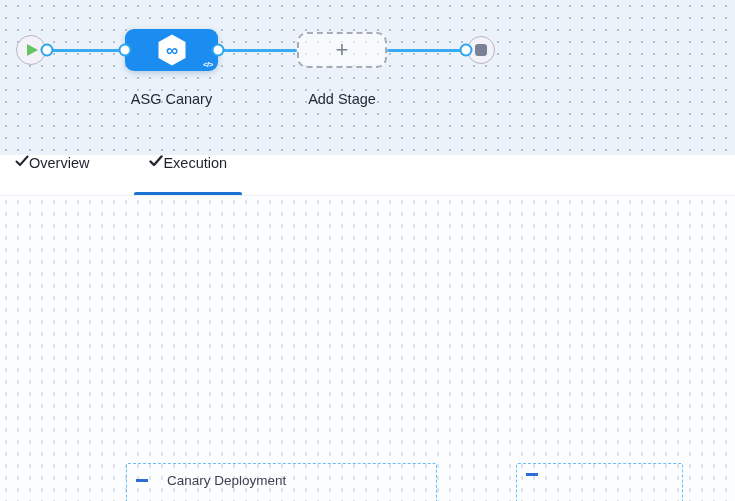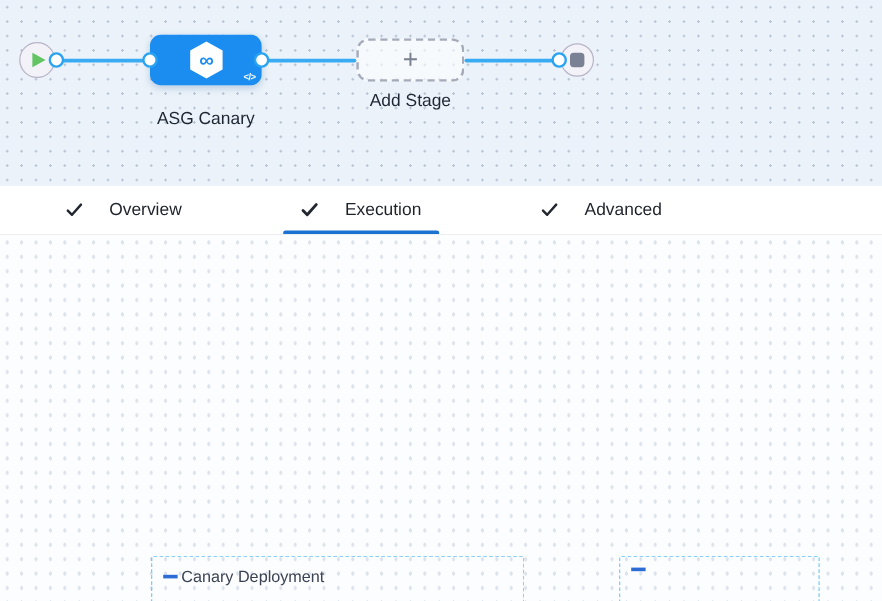--- a/index.html
+++ b/index.html
@@ -55,41 +55,41 @@
     display:flex;align-items:center;justify-content:center;
     font-size:22px;font-weight:300;color:#79808f;
   }
   
   .tabbar{
     position:relative;width:735px;height:41px;background:#fff;
     border-bottom:1px solid #eceef2;box-sizing:border-box;
     display:flex;align-items:stretch;gap:30px;
   }
   .tab{
-    position:relative;display:flex;align-items:center;gap:22px;
-    padding:0 15px;font-size:14.5px;color:#1e222b;cursor:pointer;white-space:nowrap;margin-left:40px;
+    position:relative;display:flex;gap:0;
+    padding:0 15px;font-size:14.5px;color:#1e222b;cursor:pointer;white-space:nowrap;
   }
   .tab.active{font-weight:400;}
   .tab.active::after{
     content:"";position:absolute;left:0;right:0;bottom:0;height:3px;
     background:#1b72d0;border-radius:2px 2px 0 0;
   }
   
   .exec-canvas{
     position:relative;width:735px;height:305px;
     background-color:#fcfdff;
     background-image:radial-gradient(1px 2px at 6px 6px,#dde3ec 96%,transparent 100%);
     background-size:12px 12px;
   }
   .group-box{
     position:absolute;border:1.6px dashed #63c1f6;border-radius:2px;
     box-sizing:border-box;z-index:2;cursor:pointer;
   }
   .group-head{
-    position:absolute;top:9px;left:9px;display:flex;align-items:center;gap:3px;
+    position:absolute;top:9px;left:9px;display:flex;align-items:center;gap:19px;
   }
   .group-dash{width:12px;height:2.6px;background:#2c6cd4;cursor:pointer;}
   .group-title{font-size:13.5px;color:#3b4353;}
 </style>
 </head>
 <body>
 
 <div class="stage-canvas">
 
   <div class="hline" style="left:51px;top:48.5px;width:69px;"></div>
@@ -108,47 +108,41 @@
     </svg>
     <span class="stage-code">&lt;/&gt;</span>
   </div>
   <div class="port" style="left:125px;top:50px;"></div>
   <div class="port" style="left:218px;top:50px;"></div>
   <div class="node-label" style="left:125px;width:93px;top:91px;">ASG Canary</div>
 
   <div class="add-stage">
     <span>+</span>
   </div>
-  <div class="node-label" style="left:297px;width:90px;top:76px;">Add Stage</div>
+  <div class="node-label" style="left:297px;width:90px;top:91px;">Add Stage</div>
 
   <div class="port" style="left:466px;top:50px;"></div>
   <div class="round-node" style="left:467px;top:36px;width:28px;height:28px;">
     <div class="stop-sq"></div>
   </div>
 </div>
 
 <div class="tabbar">
   <div class="tab">
     <svg width="14" height="12" viewBox="0 0 14 12">
         <path d="M1.5 6.5 L5 10 L12.5 1.5" fill="none" stroke="#22262e" stroke-width="2" stroke-linecap="round" stroke-linejoin="round"></path>
       </svg>
     <span>Overview</span>
   </div>
   <div class="tab active">
     <svg width="14" height="12" viewBox="0 0 14 12">
         <path d="M1.5 6.5 L5 10 L12.5 1.5" fill="none" stroke="#22262e" stroke-width="2.4" stroke-linecap="round" stroke-linejoin="round"></path>
       </svg>
     <span>Execution</span>
   </div>
-  <div class="tab">
-    <svg width="14" height="12" viewBox="0 0 14 12">
-        <path d="M1.5 6.5 L5 10 L12.5 1.5" fill="none" stroke="#22262e" stroke-width="2" stroke-linecap="round" stroke-linejoin="round"></path>
-      </svg>
-    <span>Advanced</span>
-  </div>
 </div>
 
 <div class="exec-canvas">
 
   <div class="group-box" style="left:126px;top:267px;width:311px;height:186px;">
     <div class="group-head">
       <div class="group-dash"></div>
       <span class="group-title">Canary Deployment</span>
     </div>
   </div>

